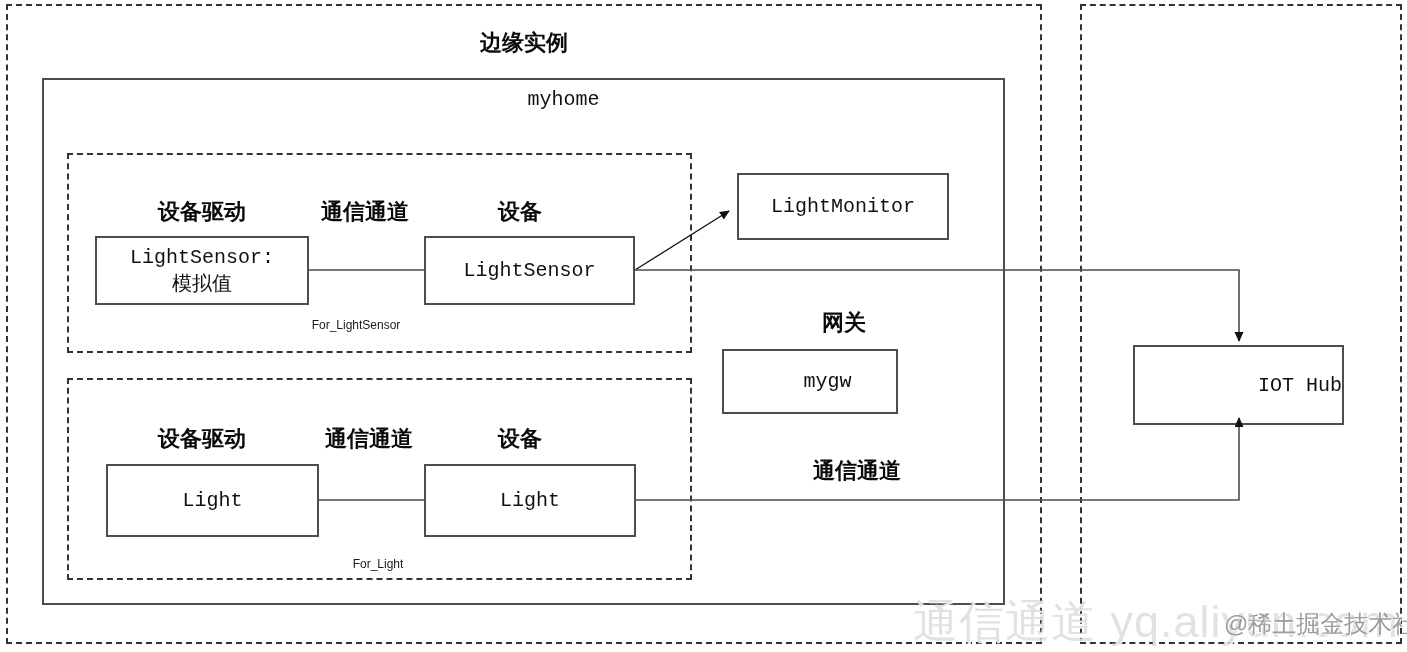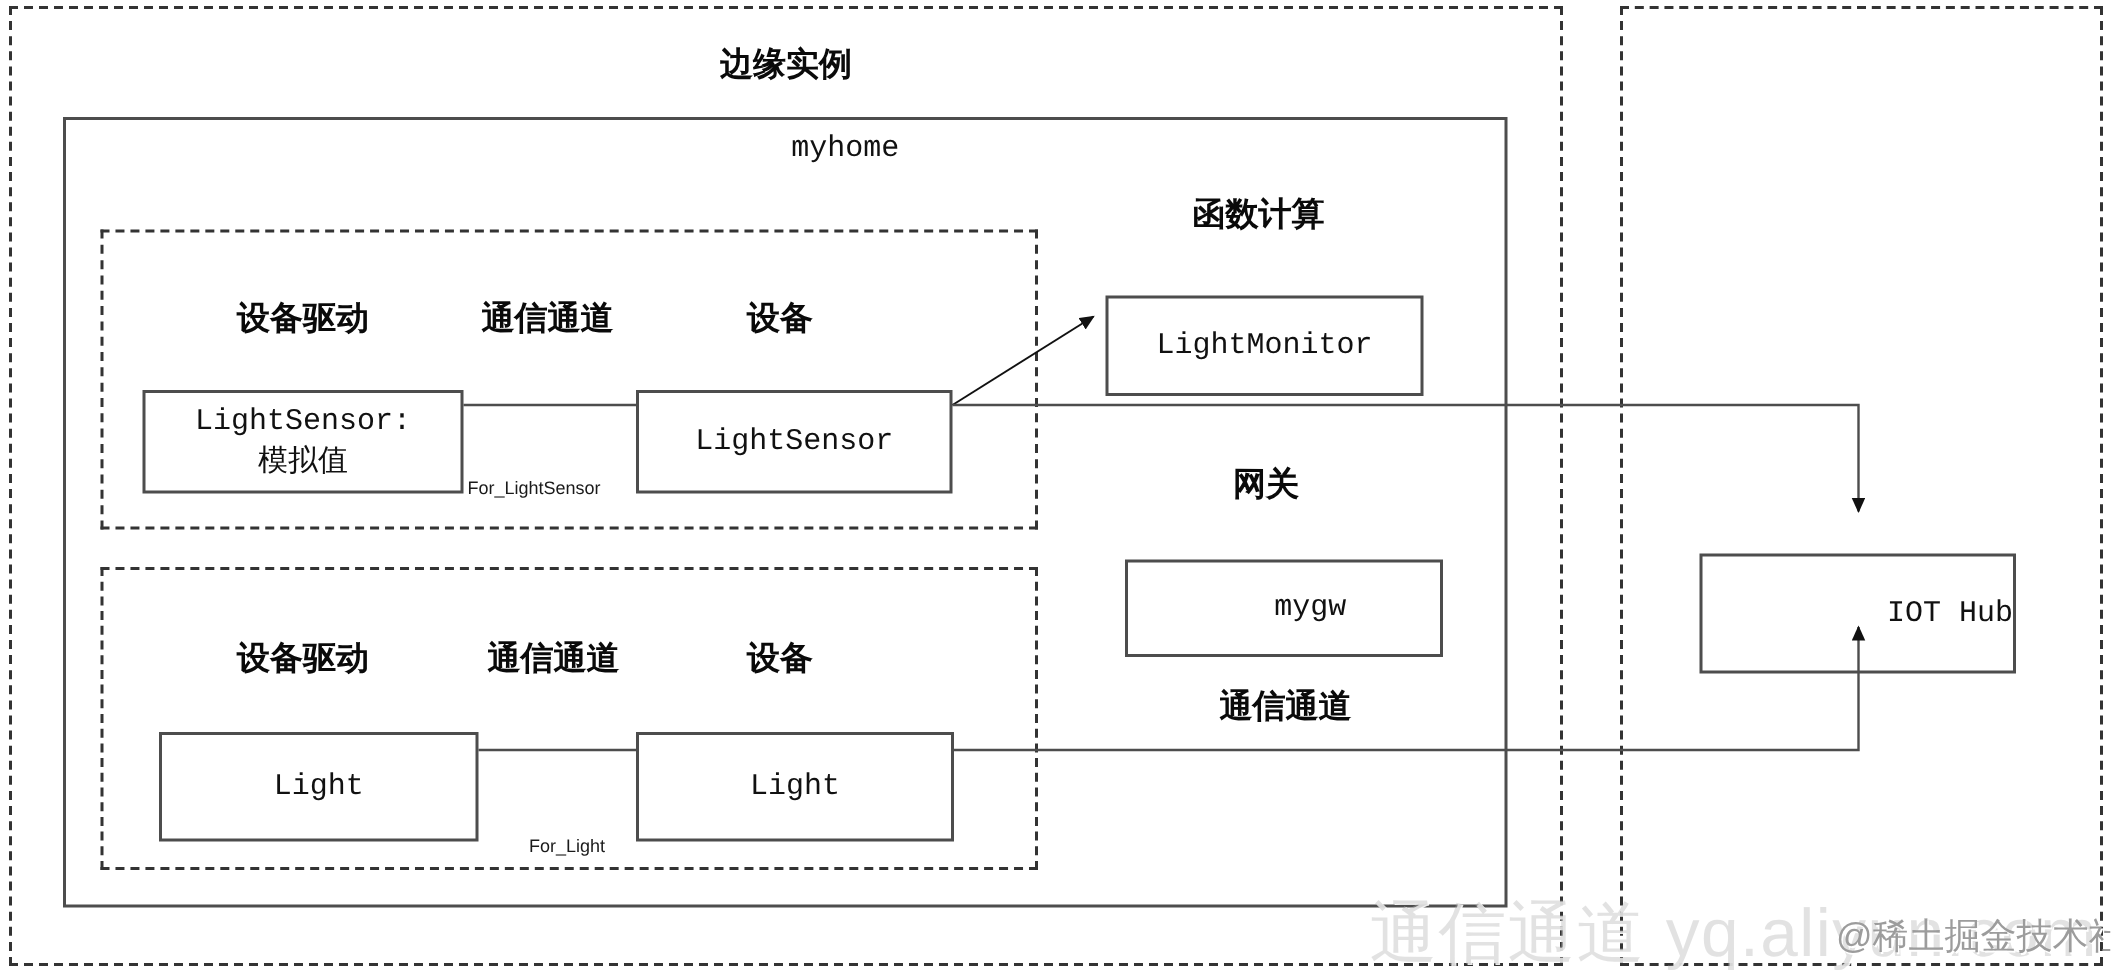--- a/index.html
+++ b/index.html
@@ -22,21 +22,21 @@
     border:2px solid #4d4d4d;
     background:#ffffff;
     box-sizing:border-box;
     z-index:2;
   }
   .node{
     display:flex;align-items:center;justify-content:center;
     flex-direction:column;
     font-family:"Liberation Mono","DejaVu Sans Mono",monospace;
     font-size:20px;color:#111111;
-    text-align:center;line-height:1.35;margin-top:24px;
+    text-align:center;line-height:1.35;
   }
   .cjk-label{
     position:absolute;
     font-weight:700;font-size:22px;
     text-align:center;color:#0a0a0a;
     font-family:"Liberation Sans","DejaVu Sans",sans-serif;
     z-index:2;
   }
   .mono-label{
     position:absolute;
@@ -109,27 +109,26 @@
         <div class="solid-box node" style="left:37px;top:84px;width:213px;height:73px;">
           <span>Light</span>
         </div>
         <div class="solid-box node" style="left:355px;top:84px;width:212px;height:73px;">
           <span>Light</span>
         </div>
 
         <div class="caption" style="left:209px;top:177px;width:200px;">For_Light</div>
       </div>
 
-      <div class="cjk-label" style="left:695px;top:48px;width:200px;">函数计算</div>
       <div class="solid-box node" style="left:693px;top:93px;width:212px;height:67px;">
         <span>LightMonitor</span>
       </div>
 
       <div class="cjk-label" style="left:700px;top:228px;width:200px;">网关</div>
-      <div class="solid-box node" style="left:706px;top:269px;width:212px;height:65px;padding-left:35px;">
+      <div class="solid-box node" style="left:678px;top:269px;width:176px;height:65px;padding-left:35px;">
         <span>mygw</span>
       </div>
 
       <div class="cjk-label" style="left:713px;top:376px;width:200px;">通信通道</div>
     </div>
   </div>
 
   <div class="dashed-box" style="left:1080px;top:4px;width:322px;height:640px;">
     <div class="solid-box node" style="left:51px;top:339px;width:211px;height:80px;align-items:flex-end;">
       <span>IOT Hub</span>

